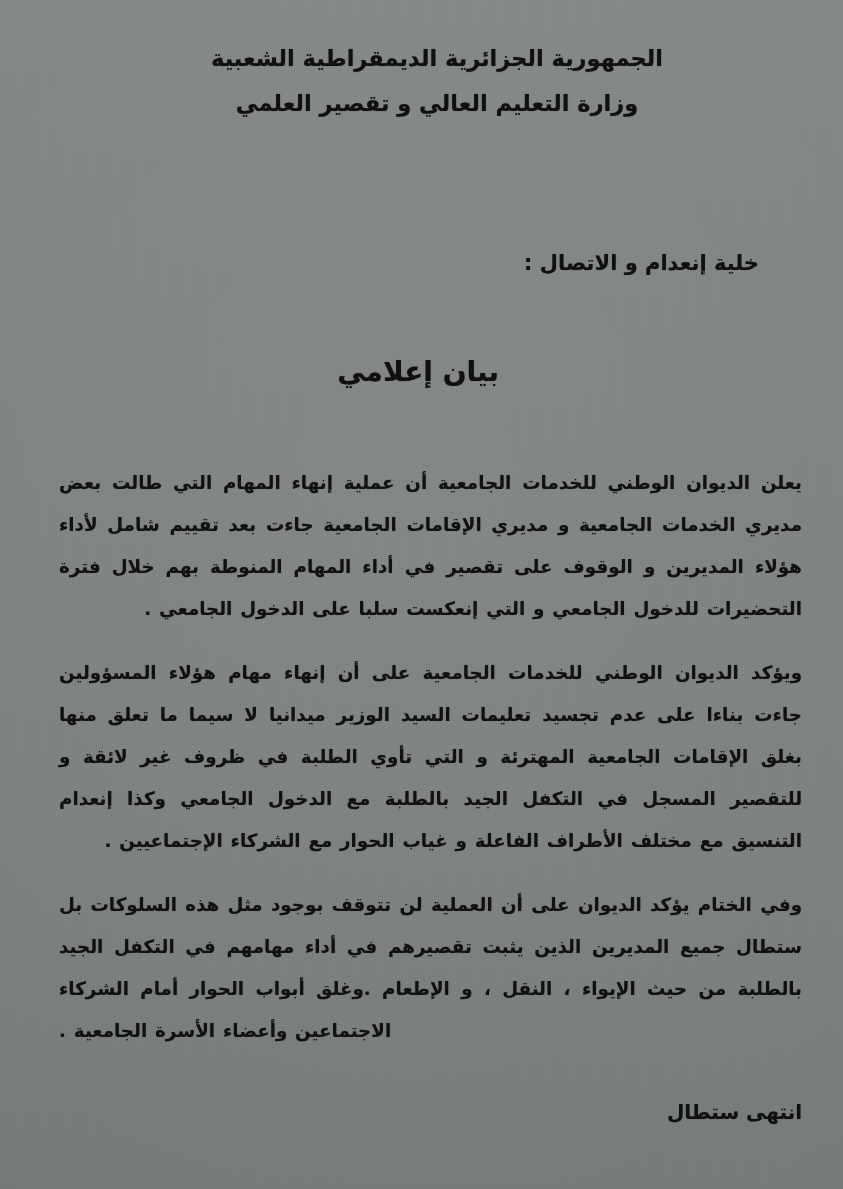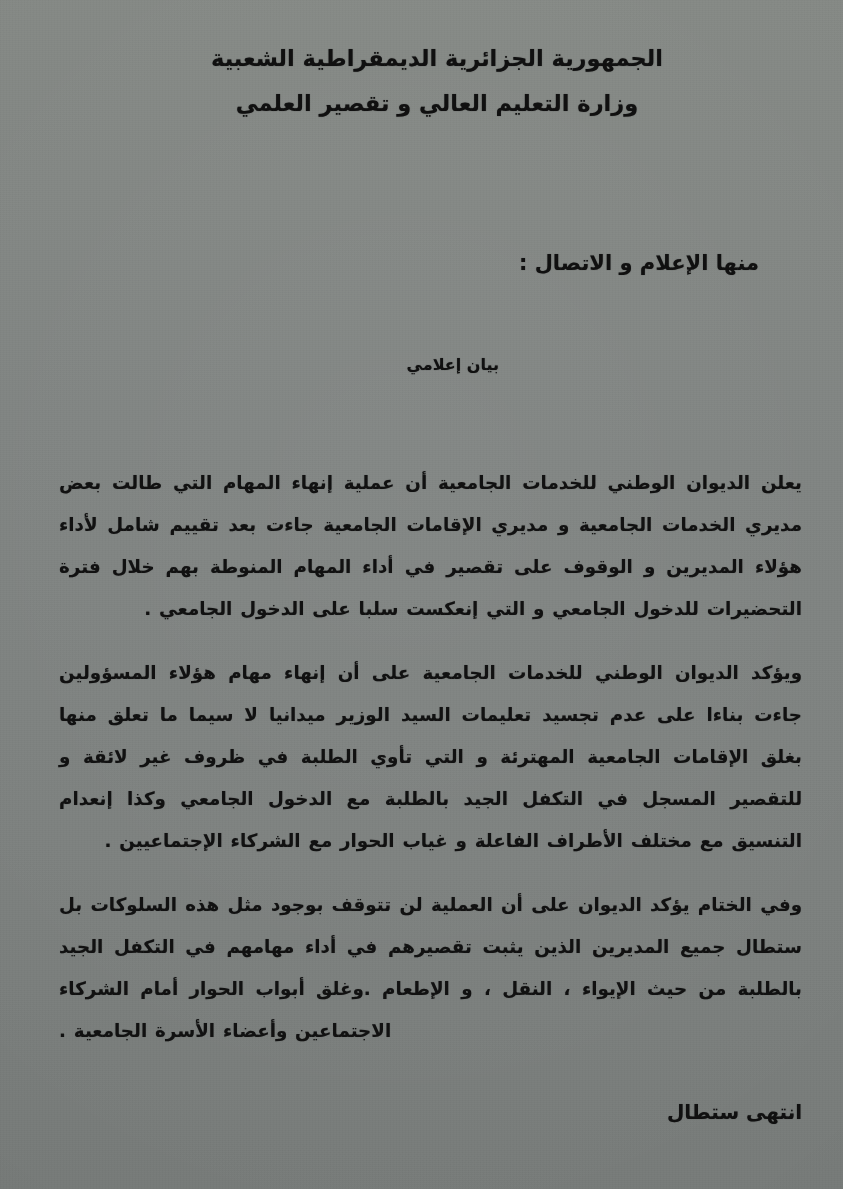--- a/index.html
+++ b/index.html
@@ -74,21 +74,21 @@
     color: #101010;
     text-shadow: 0 0 1.1px rgba(0,0,0,.4);
   }
 
   
   .doc-title {
     position: absolute;
     top: 355px;
     right: 344px;
     font-weight: bold;
-    font-size: 16px;
+    font-size: 28px;
     letter-spacing: .6px;
     color: #101010;
     text-shadow: 0 0 1.1px rgba(0,0,0,.45);
   }
 
   
   .body-block {
     position: absolute;
     top: 444px;
     right: 41px;
@@ -124,21 +124,21 @@
 <div class="page">
   <div class="grain"></div>
 
   <div class="content">
 
     <div class="letterhead">
       <div class="lh-line">الجمهورية الجزائرية الديمقراطية الشعبية</div>
       <div class="lh-line">وزارة التعليم العالي و تقصير العلمي</div>
     </div>
 
-    <div class="unit-line">منها الإعلام و الاتصال :</div>
+    <div class="unit-line">خلية إنعدام و الاتصال :</div>
 
     <div class="doc-title">بيان إعلامي</div>
 
     <div class="body-block">
       <p class="para">يعلن الديوان الوطني للخدمات الجامعية أن عملية إنهاء المهام التي طالت بعض مديري الخدمات الجامعية و مديري الإقامات الجامعية جاءت بعد تقييم شامل لأداء هؤلاء المديرين و الوقوف على تقصير في أداء المهام المنوطة بهم خلال فترة التحضيرات للدخول الجامعي و التي إنعكست سلبا على الدخول الجامعي .</p>
       <p class="para">ويؤكد الديوان الوطني للخدمات الجامعية على أن إنهاء مهام هؤلاء المسؤولين جاءت بناءا على عدم تجسيد تعليمات السيد الوزير ميدانيا لا سيما ما تعلق منها بغلق الإقامات الجامعية المهترئة و التي تأوي الطلبة في ظروف غير لائقة  و للتقصير المسجل في التكفل الجيد بالطلبة مع الدخول الجامعي وكذا  إنعدام التنسيق مع مختلف الأطراف الفاعلة و غياب الحوار مع الشركاء الإجتماعيين .</p>
       <p class="para last">وفي الختام يؤكد الديوان على أن العملية لن تتوقف بوجود مثل هذه السلوكات بل ستطال جميع المديرين الذين يثبت تقصيرهم في أداء مهامهم في التكفل الجيد بالطلبة من حيث الإيواء ، النقل ، و الإطعام .وغلق أبواب الحوار أمام الشركاء الاجتماعين وأعضاء الأسرة الجامعية .</p>
     </div>
 
     <div class="closing">انتهى ستطال</div>

